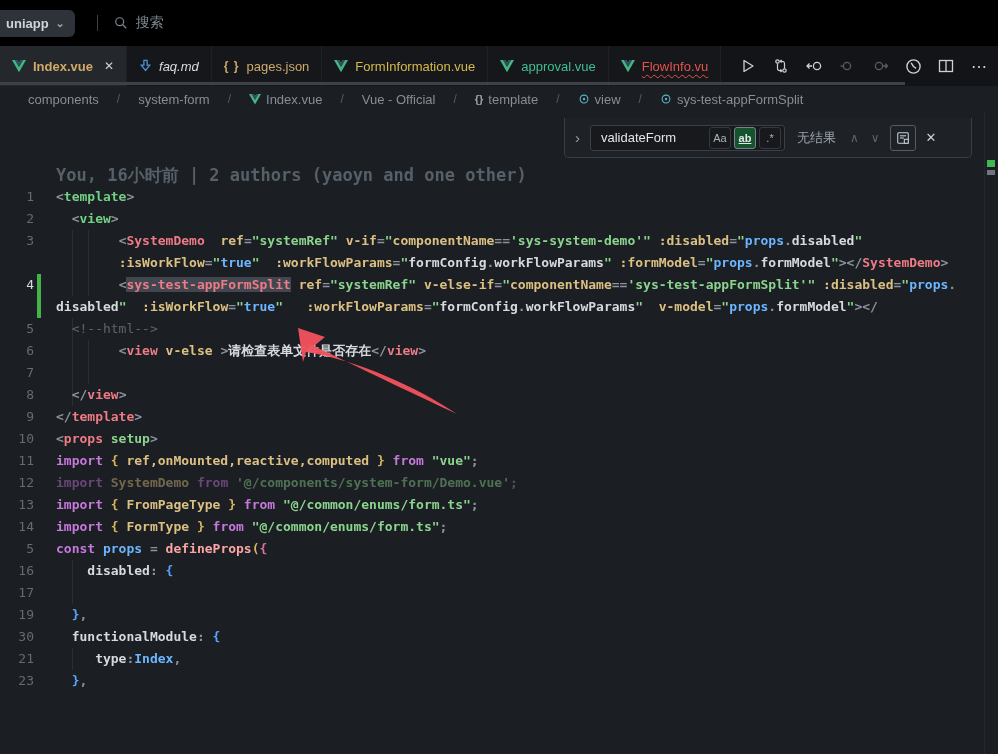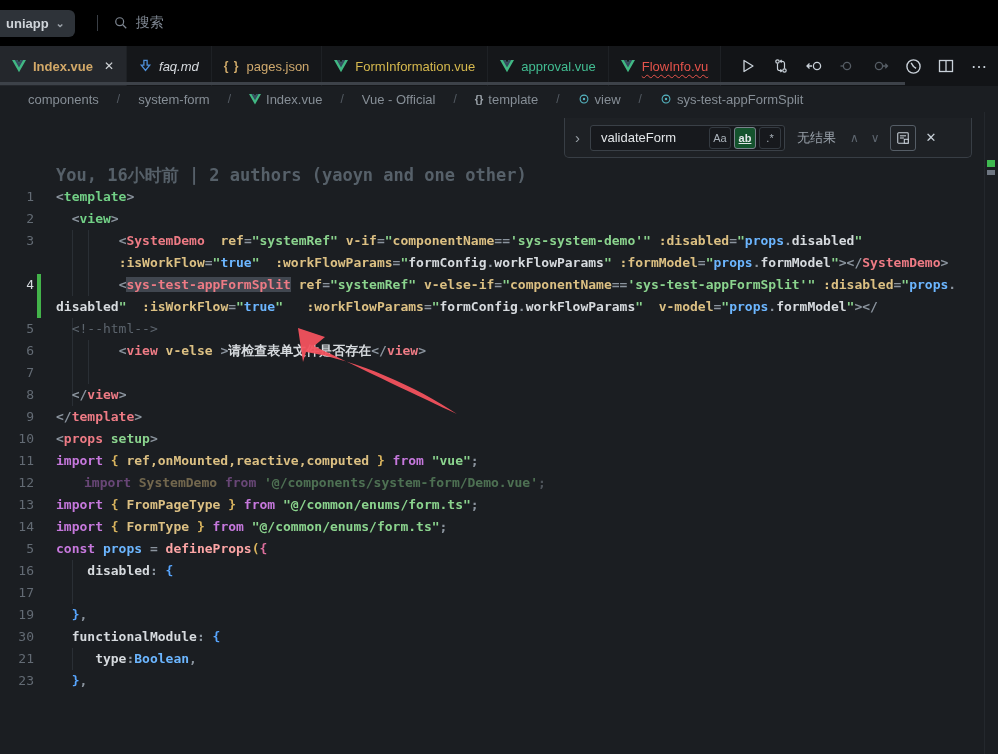--- a/index.html
+++ b/index.html
@@ -32,21 +32,21 @@
   .breadcrumbs{height:26px;background:#1b1e22;display:flex;align-items:center;padding-left:28px;
     font-size:13px;color:#868e96;gap:18px;}
   .bc-item{display:flex;align-items:center;gap:5px;cursor:pointer;}
   .bc-sep{color:#555c64;font-size:12px;}
   .bc-braces{color:#9aa1a8;font-weight:bold;font-size:11px;}
   
   .editor{position:relative;height:682px;background:#1b1e22;}
   #code-rows{position:absolute;left:0;top:52px;right:0;}
   .crow{position:relative;height:22px;line-height:22px;white-space:pre;
     font-family:"DejaVu Sans Mono","Liberation Mono",monospace;font-size:13px;font-weight:bold;}
-  .crow.dim .ccontent{opacity:.45;margin-left:28px;}
+  .crow.dim .ccontent{opacity:.45;}
   .lnum{position:absolute;left:0;width:34px;text-align:right;color:#636b74;font-weight:normal;}
   .lnum.on{color:#d7dce1;}
   .cbar{position:absolute;left:37px;top:0;width:4px;height:22px;background:#43b34a;}
   .guide{position:absolute;top:0;width:1px;height:22px;background:#2a2f35;}
   .ccontent{position:absolute;left:56px;top:0;}
   .tk-p{color:#8b949e}.tk-tag{color:#72d086}.tk-comp{color:#ee7b85}.tk-attr{color:#dcc083}
   .tk-str{color:#8bd48e}.tk-blue{color:#6cb6ff}.tk-purple{color:#c678dd}.tk-orange{color:#fca5a5}
   .tk-w{color:#d6dade}.tk-gray{color:#5c646d;font-weight:normal}
   .tk-gold{color:#d9b45e}.tk-pkb{color:#dd6f9d}.tk-blb{color:#58a6ff}
   .tk-hl{color:#ee7b85;background:#414750;}
@@ -256,21 +256,21 @@
       <div class="crow"><span class="lnum">10</span><span class="ccontent"><span class="tk-p">&lt;</span><span class="tk-comp">props</span><span class="tk-w"> </span><span class="tk-str">setup</span><span class="tk-p">&gt;</span></span></div>
       <div class="crow"><span class="lnum">11</span><span class="ccontent"><span class="tk-purple">import</span><span class="tk-w"> </span><span class="tk-gold">{</span><span class="tk-w"> </span><span class="tk-attr">ref,onMounted,reactive,computed</span><span class="tk-w"> </span><span class="tk-gold">}</span><span class="tk-w"> </span><span class="tk-purple">from</span><span class="tk-w"> </span><span class="tk-str">"vue"</span><span class="tk-p">;</span></span></div>
       <div class="crow dim"><span class="lnum">12</span><span class="ccontent"><span class="tk-purple">import</span><span class="tk-w"> </span><span class="tk-attr">SystemDemo</span><span class="tk-w"> </span><span class="tk-purple">from</span><span class="tk-w"> </span><span class="tk-str">'@/components/system-form/Demo.vue'</span><span class="tk-p">;</span></span></div>
       <div class="crow"><span class="lnum">13</span><span class="ccontent"><span class="tk-purple">import</span><span class="tk-w"> </span><span class="tk-gold">{</span><span class="tk-w"> </span><span class="tk-attr">FromPageType</span><span class="tk-w"> </span><span class="tk-gold">}</span><span class="tk-w"> </span><span class="tk-purple">from</span><span class="tk-w"> </span><span class="tk-str">"@/common/enums/form.ts"</span><span class="tk-p">;</span></span></div>
       <div class="crow"><span class="lnum">14</span><span class="ccontent"><span class="tk-purple">import</span><span class="tk-w"> </span><span class="tk-gold">{</span><span class="tk-w"> </span><span class="tk-attr">FormType</span><span class="tk-w"> </span><span class="tk-gold">}</span><span class="tk-w"> </span><span class="tk-purple">from</span><span class="tk-w"> </span><span class="tk-str">"@/common/enums/form.ts"</span><span class="tk-p">;</span></span></div>
       <div class="crow"><span class="lnum">5</span><span class="ccontent"><span class="tk-purple">const</span><span class="tk-w"> </span><span class="tk-blue">props</span><span class="tk-w"> </span><span class="tk-p">=</span><span class="tk-w"> </span><span class="tk-orange">defineProps</span><span class="tk-gold">(</span><span class="tk-pkb">{</span></span></div>
       <div class="crow"><i class="guide" style="left: 72px;"></i><span class="lnum">16</span><span class="ccontent"><span class="tk-w">    </span><span class="tk-w">disabled</span><span class="tk-p">:</span><span class="tk-w"> </span><span class="tk-blb">{</span></span></div>
       <div class="crow"><i class="guide" style="left: 72px;"></i><span class="lnum">17</span></div>
       <div class="crow"><span class="lnum">19</span><span class="ccontent"><span class="tk-w">  </span><span class="tk-blb">}</span><span class="tk-p">,</span></span></div>
       <div class="crow"><span class="lnum">30</span><span class="ccontent"><span class="tk-w">  </span><span class="tk-w">functionalModule</span><span class="tk-p">:</span><span class="tk-w"> </span><span class="tk-blb">{</span></span></div>
-      <div class="crow"><i class="guide" style="left: 72px;"></i><span class="lnum">21</span><span class="ccontent"><span class="tk-w">     </span><span class="tk-w">type</span><span class="tk-p">:</span><span class="tk-blue">Boolean</span><span class="tk-p">,</span></span></div>
+      <div class="crow"><i class="guide" style="left: 72px;"></i><span class="lnum">21</span><span class="ccontent"><span class="tk-w">     </span><span class="tk-w">type</span><span class="tk-p">:</span><span class="tk-blue">Index</span><span class="tk-p">,</span></span></div>
       <div class="crow"><span class="lnum">23</span><span class="ccontent"><span class="tk-w">  </span><span class="tk-blb">}</span><span class="tk-p">,</span></span></div>
     </div>
 
   <div class="findwidget">
     <span class="fw-expand">›</span>
     <div class="fw-inputbox">
       <input type="text" value="validateForm" style="">
       <span class="fw-opt">Aa</span>
       <span class="fw-opt on">
           <u>ab</u>

